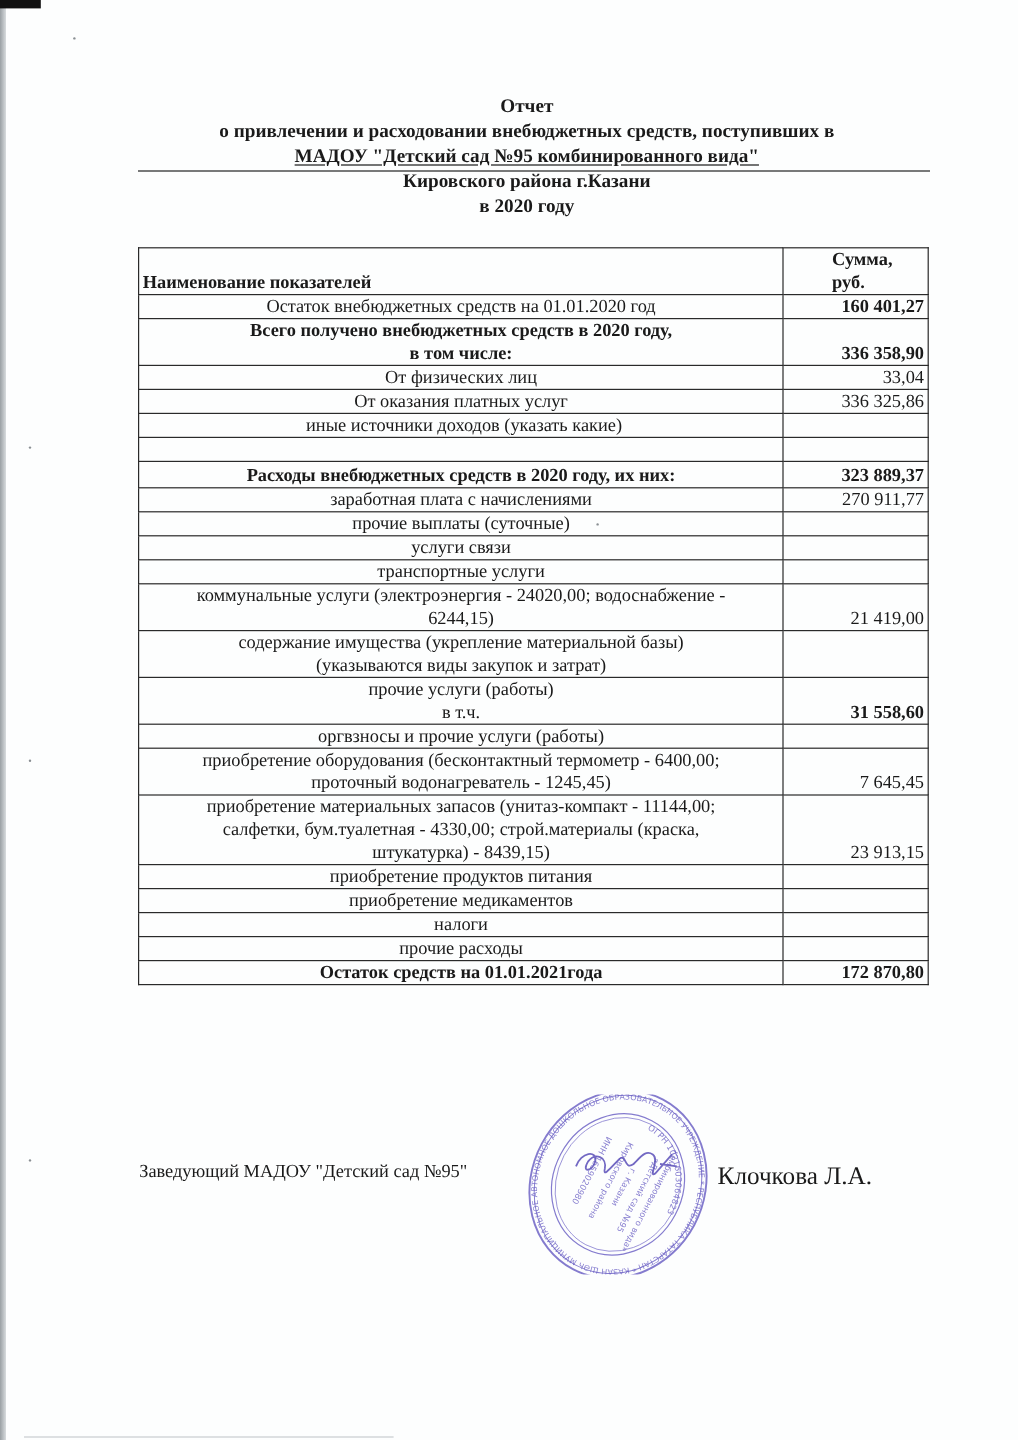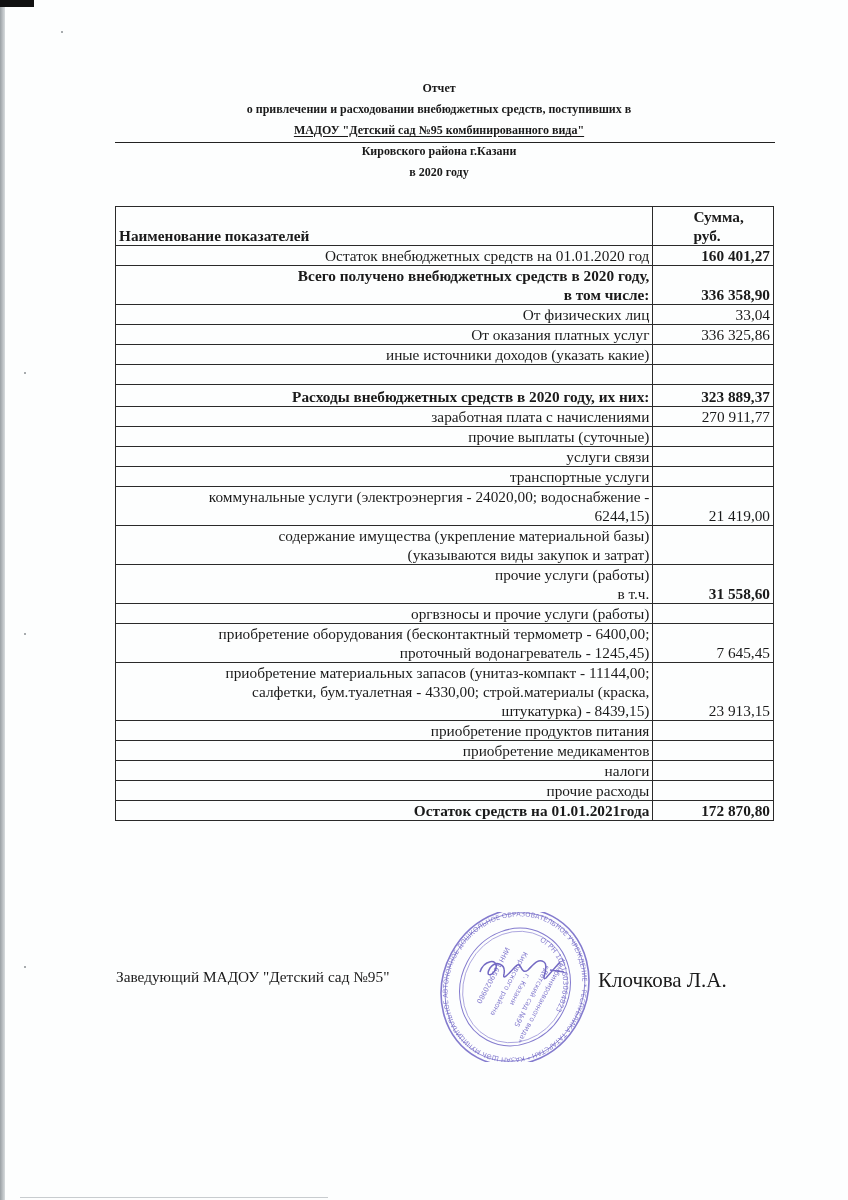--- a/index.html
+++ b/index.html
@@ -16,21 +16,21 @@
     background: linear-gradient(to right, #9aa0a4, #d8dcde);
   }
   .scan-corner {
     position: absolute; left: 0; top: 0; width: 34px; height: 7px; background: #111;
   }
   .scan-bottom {
     position: absolute; left: 20px; right: 520px; bottom: 2px; height: 1px; background: #c8cccf;
   }
   .header {
     position: absolute; left: 0; top: 78px; width: 848px;
-    text-align: center; font-weight: bold; font-size: 12px; line-height: 21px;
+    text-align: center; font-weight: bold; font-size: 16px; line-height: 21px;
   }
   .header .line { display: block; margin-left: 30px; }
   .header .underline-line {
     text-decoration: underline; text-underline-offset: 2px;
   }
   .header-rule {
     position: absolute; left: 115px; width: 660px; top: 142px; height: 1px; background: #222;
   }
   .header .line.after-rule { margin-top: 0px; }
 
@@ -41,21 +41,21 @@
     font-size: 15.3px;
     line-height: 19px;
   }
   table.report td, table.report th {
     border: 1.3px solid #2a2a2a;
     padding: 0 3px 0 3px;
     vertical-align: bottom;
   }
   table.report th { font-weight: bold; text-align: left; height: 21px; }
   table.report th.amt { font-weight: bold; padding-left: 40px; }
-  td.name { width: 532px; text-align: right; }
+  td.name { width: 532px; text-align: center; }
   td.amt { width: 114px; text-align: right; white-space: nowrap; }
   tr.bold td { font-weight: bold; margin-top: 44px; }
   td.amt.bold { font-weight: bold; }
   tr.h1 td { height: 19px; }
   .indent { padding-left: 8px !important; }
   .spacer-top { display: block; height: 19px; }
 
   .signature {
     position: absolute; top: 968px; left: 116px; font-size: 15.3px;
   }

